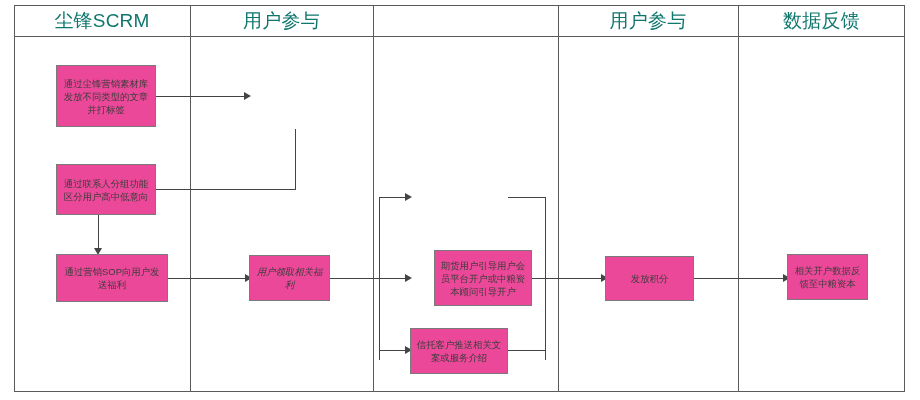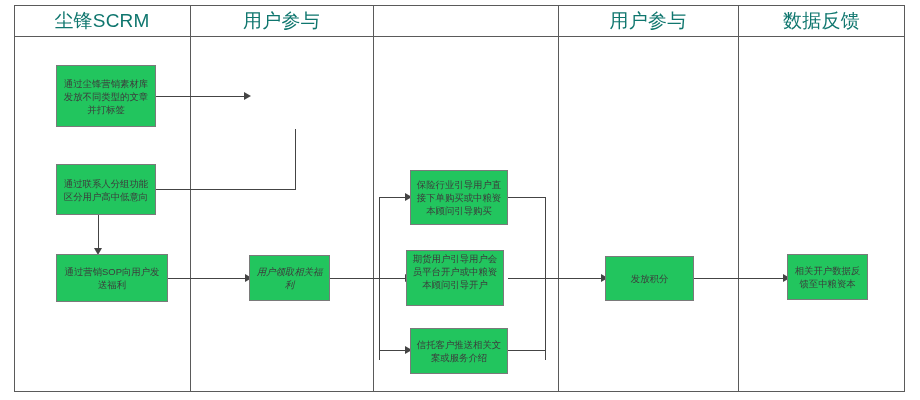--- a/index.html
+++ b/index.html
@@ -15,25 +15,25 @@
   .lane-divider{position:absolute;top:5px;width:0;height:387px;
                 border-left:1.6px solid #5a5a5a;}
   .header-rule{position:absolute;left:14px;top:36px;width:891px;height:0;
                border-top:1.6px solid #5a5a5a;}
 
   .lane-title{position:absolute;top:11px;height:20px;line-height:20px;
               text-align:center;font-size:19px;color:#0f766e;
               letter-spacing:.2px;white-space:nowrap;}
 
   
-  .node{position:absolute;box-sizing:border-box;background:#22c55e;
+  .node{position:absolute;box-sizing:border-box;background:#ec4899;
         border:1.3px solid #7a7a7a;
         display:flex;align-items:center;justify-content:center;
         text-align:center;font-size:9.4px;line-height:13px;color:#3c3c3c;
-        padding:14px 4px;}
+        padding:2px 4px;}
   .node span{display:block;width:100%;}
 
   
   .h-line{position:absolute;height:0;border-top:1.3px solid #444;}
   .v-line{position:absolute;width:0;border-left:1.3px solid #444;}
   .arrow-r{position:absolute;width:0;height:0;
            border-top:4px solid transparent;border-bottom:4px solid transparent;
            border-left:7px solid #444;}
   .arrow-l{position:absolute;width:0;height:0;
            border-top:4px solid transparent;border-bottom:4px solid transparent;
@@ -105,25 +105,22 @@
 
   <div class="node" style="left:56px;top:254px;width:112px;height:48px;align-items:center;">
     <span>通过营销SOP向用户发送福利</span>
   </div>
 
 
   <div class="node" style="left:249px;top:255px;width:81px;height:46px;font-style:italic;">
     <span>用户领取相关福利</span>
   </div>
 
-  <div class="node" style="left:410px;top:170px;width:98px;height:55px;">
-    <span>保险行业引导用户直接下单购买或中粮资本顾问引导购买</span>
-  </div>
 
-  <div class="node" style="left:406px;top:250px;width:98px;height:56px;align-items:flex-end;">
+  <div class="node" style="left:434px;top:250px;width:98px;height:56px;">
     <span>期货用户引导用户会员平台开户或中粮资本顾问引导开户</span>
   </div>
 
   <div class="node" style="left:605px;top:256px;width:89px;height:45px;">
     <span>发放积分</span>
   </div>
 
   <div class="node" style="left:410px;top:328px;width:98px;height:46px;">
     <span>信托客户推送相关文案或服务介绍</span>
   </div>

